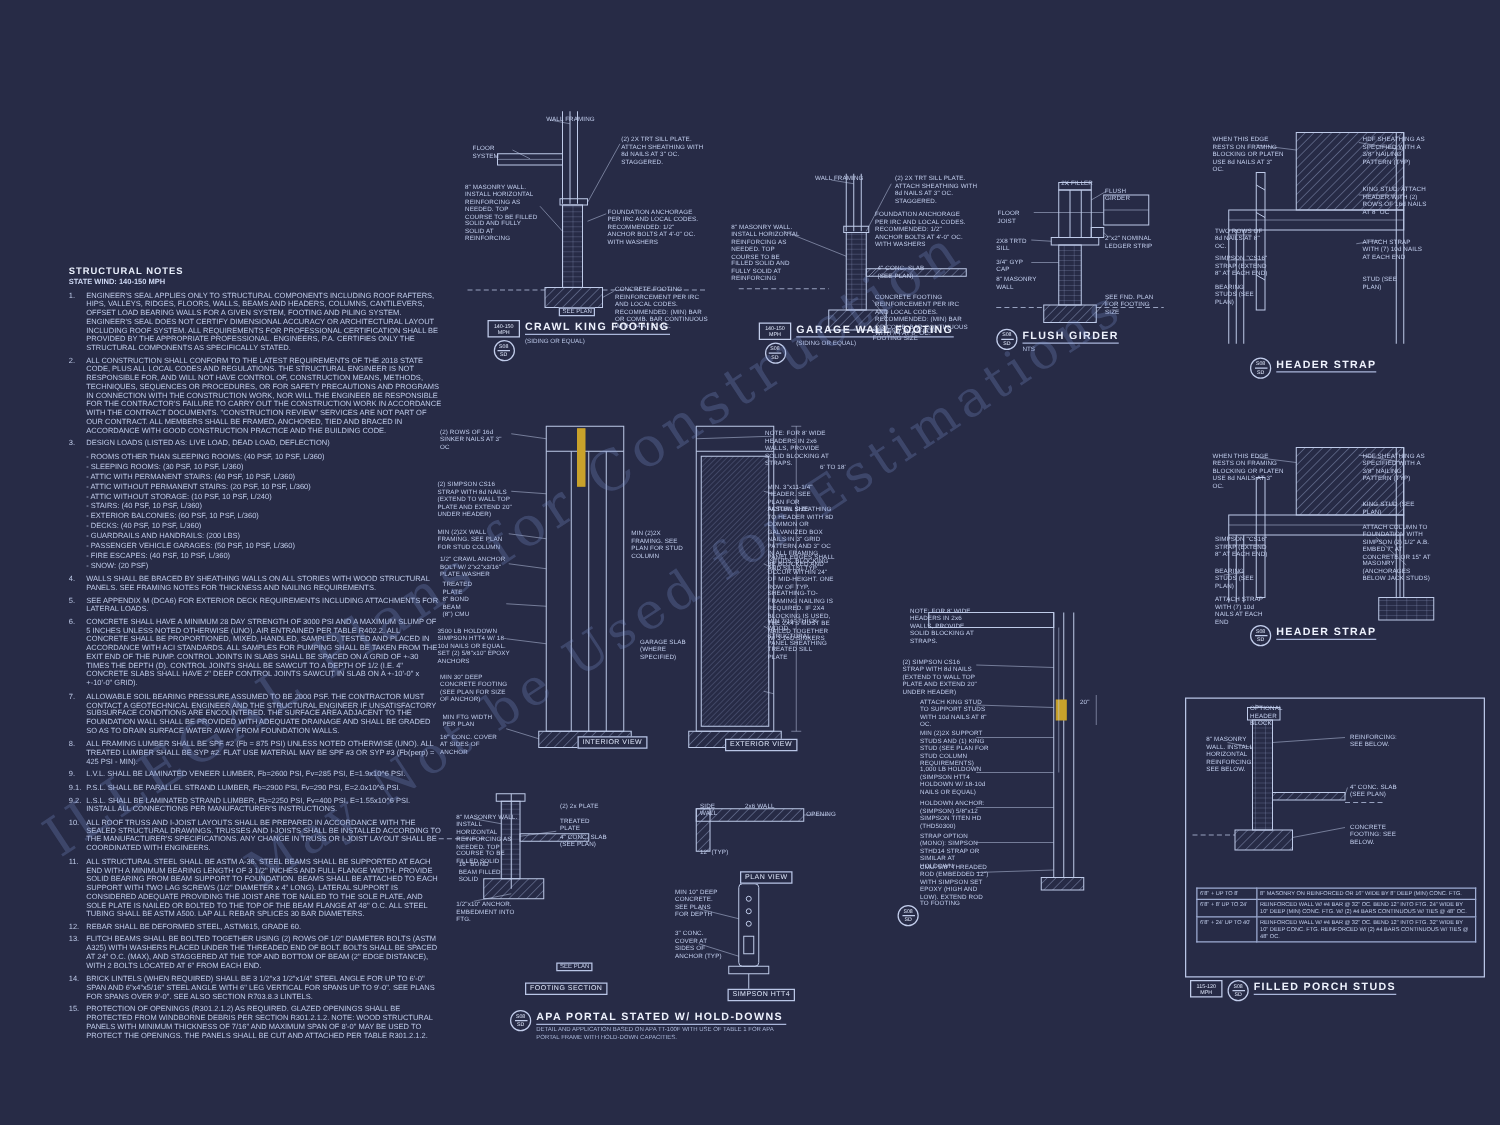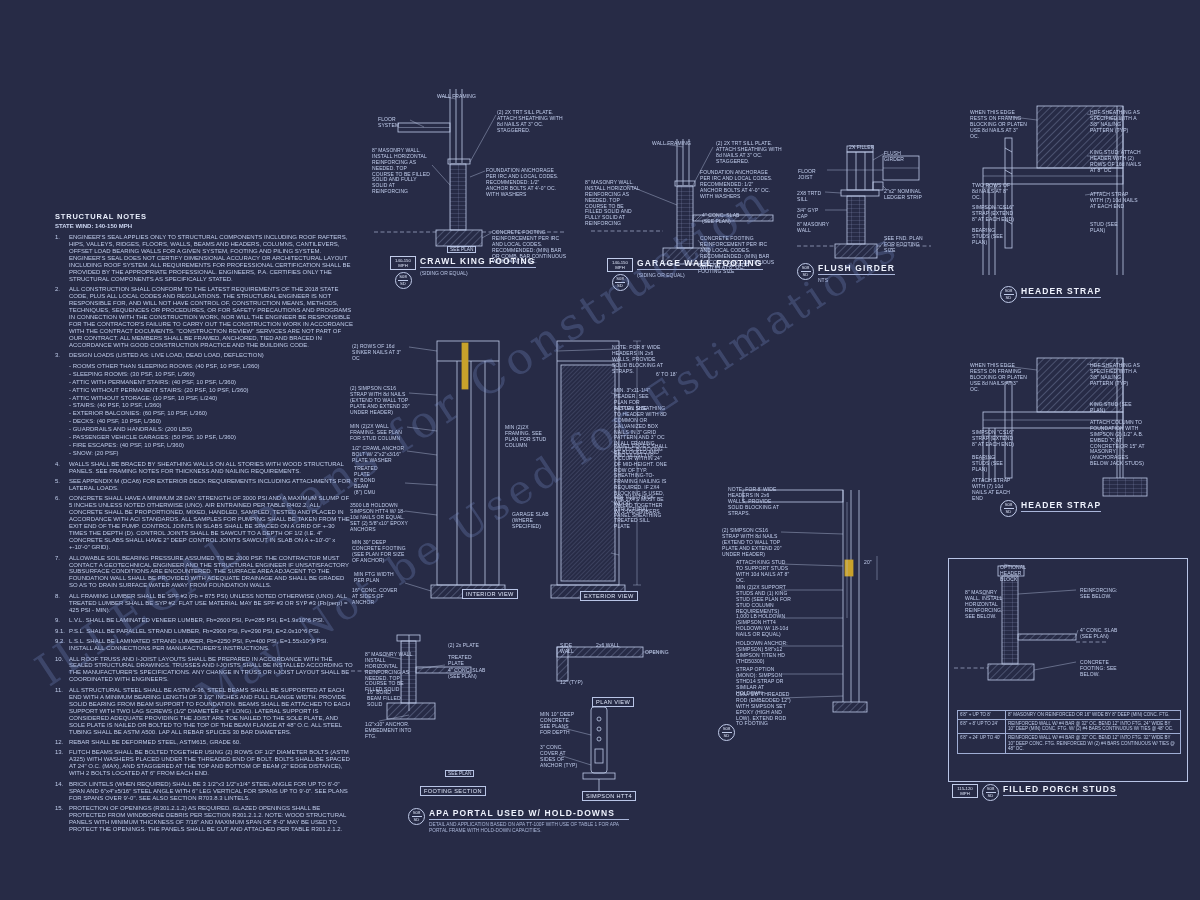--- a/index.html
+++ b/index.html
@@ -463,21 +463,21 @@
 <span class="viewlbl" style="left:580px;top:591px">EXTERIOR VIEW</span>
 <span class="viewlbl" style="left:420px;top:786px">FOOTING SECTION</span>
 <span class="viewlbl" style="left:592px;top:697px">PLAN VIEW</span>
 <span class="viewlbl" style="left:582px;top:791px">SIMPSON HTT4</span>
 <div class="dt" style="left:408px;top:808px">
   <div class="bubble">
       <span class="bt">S08</span>
       <span class="bb">SD</span>
     </div>
   <div class="txt">
-    <div class="t1">APA PORTAL USED W/ HOLD-DOWNS</div>
+    <div class="t1">APA PORTAL STATED W/ HOLD-DOWNS</div>
     <div class="t3">DETAIL AND APPLICATION BASED ON APA TT-100F WITH USE OF TABLE 1 FOR APA PORTAL FRAME WITH HOLD-DOWN CAPACITIES.</div>
   </div>
 </div>
 
 
 <svg class="art" style="left:715px;top:478px" width="200" height="255" viewBox="0 0 200 255">
   <rect x="28" y="12" width="100" height="12"></rect>
   <line x1="128" y1="12" x2="128" y2="224"></line>
     <line x1="136" y1="12" x2="136" y2="224"></line>
     <line x1="144" y1="12" x2="144" y2="224"></line>

